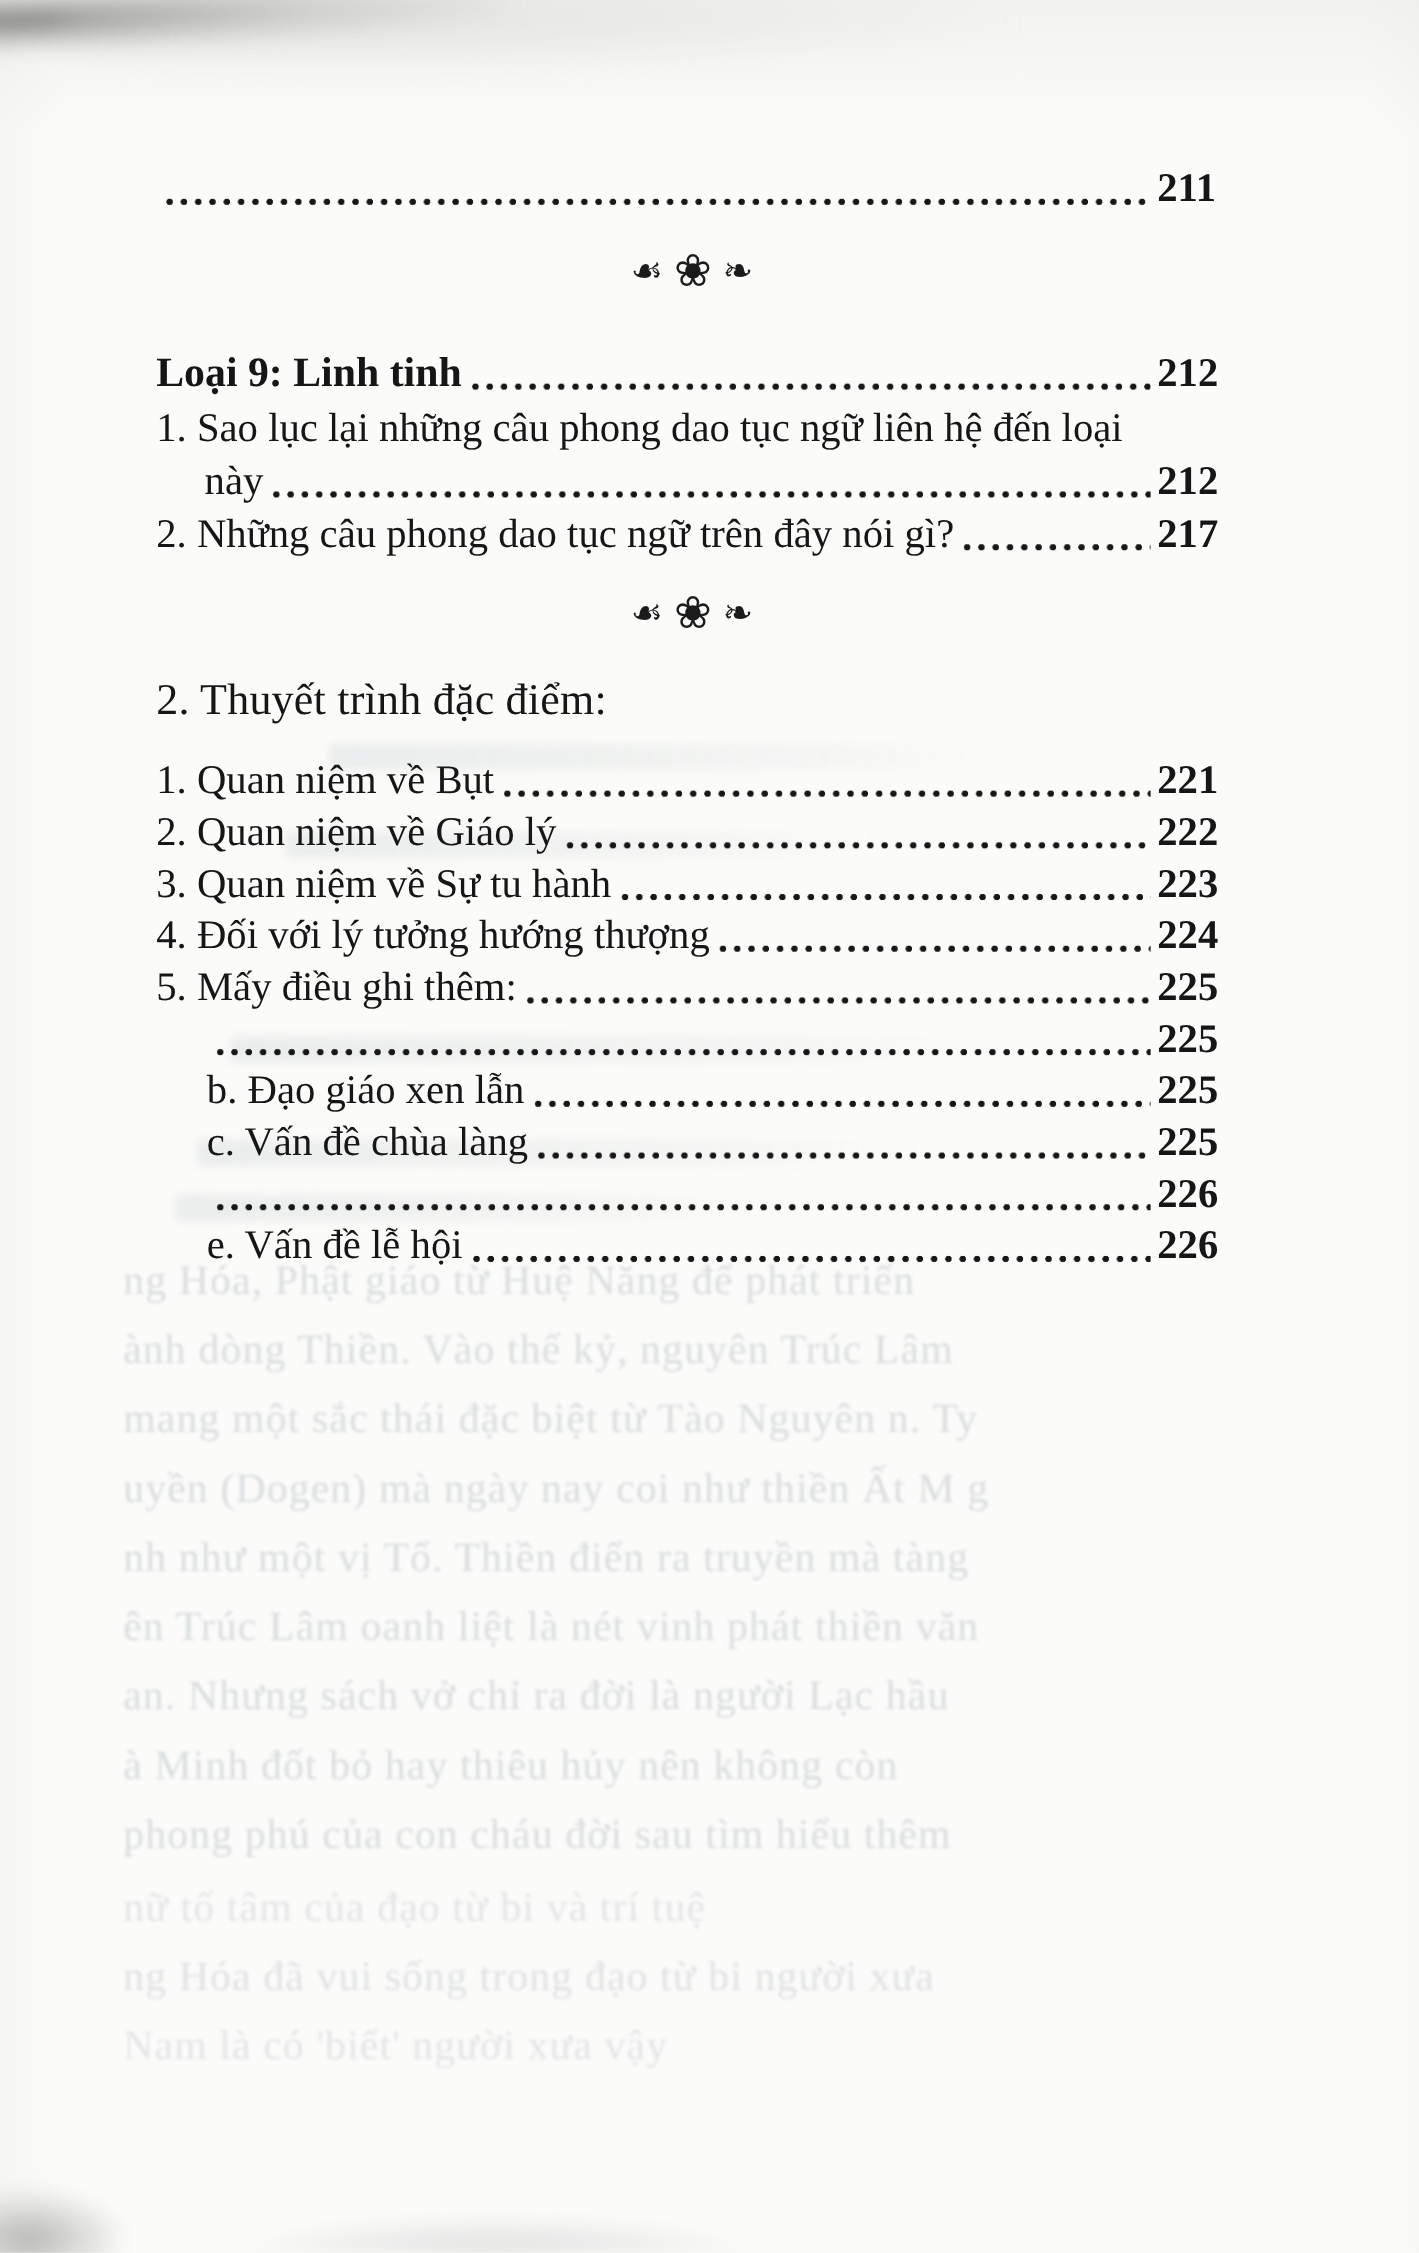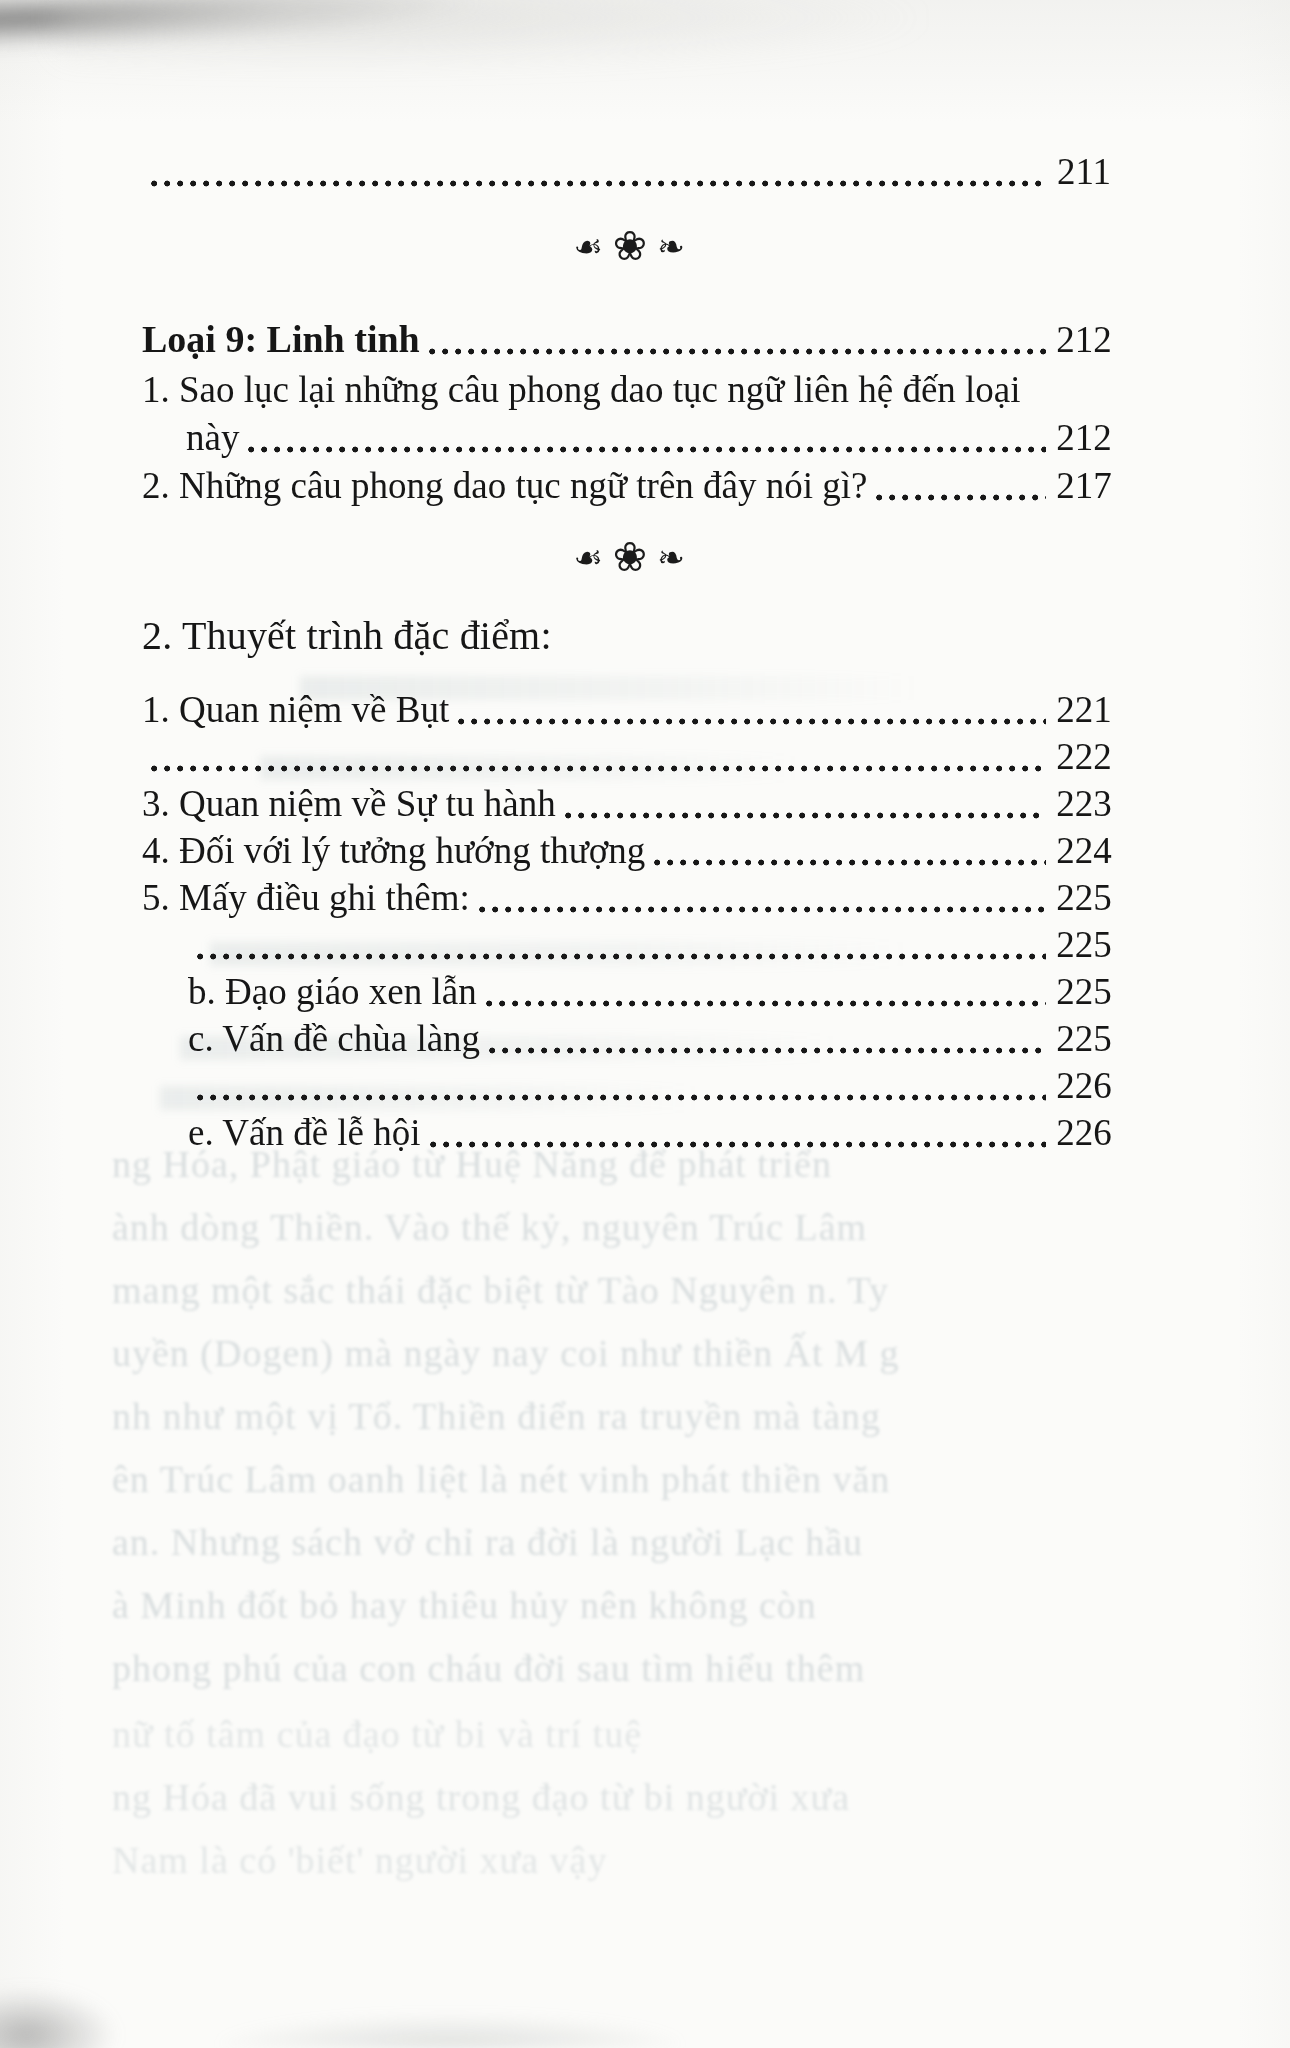--- a/index.html
+++ b/index.html
@@ -47,21 +47,21 @@
   .row.wrap2{left:186px;width:930px;}
   .row.bold{font-weight:700;font-size:38px;}
   .row.bighead{font-weight:400;font-size:40px;letter-spacing:.2px;}
   .lbl{flex:0 0 auto;}
   .leader{
     flex:1 1 auto;min-width:14px;height:9px;align-self:flex-end;
     margin:0 6px 7px 9px;
     background-image:radial-gradient(circle at 3.2px 4.5px, #171717 2.7px, rgba(0,0,0,0) 3.2px);
     background-size:13px 9px;background-repeat:repeat-x;
   }
-  .num{flex:0 0 auto;min-width:64px;text-align:center;font-weight:400;font-size:37px;}
+  .num{flex:0 0 auto;min-width:64px;text-align:left;font-weight:700;font-size:37px;}
 
   
   .flourish{
     position:absolute;left:142px;width:974px;text-align:center;
     color:#1b1b1b;font-family:"DejaVu Sans",sans-serif;
   }
   .flourish .side{font-size:33px;vertical-align:middle;}
   .flourish .mid{font-size:41px;vertical-align:middle;padding:0 10px;}
 
   
@@ -128,20 +128,21 @@
 <div class="ghostbar" style="top:942px;left:210px;width:700px"></div>
 <div class="ghostbar" style="top:1036px;left:180px;width:660px"></div>
 <div class="ghostbar" style="top:1086px;left:160px;width:540px"></div>
 
 <div class="row" style="top:686px">
   <span class="lbl">1. Quan niệm về Bụt</span>
   <span class="leader"></span>
   <span class="num">221</span>
 </div>
 <div class="row" style="top:733px">
+  <span class="lbl">2. Quan niệm về Giáo lý</span>
   <span class="leader"></span>
   <span class="num">222</span>
 </div>
 <div class="row" style="top:780px">
   <span class="lbl">3. Quan niệm về Sự tu hành</span>
   <span class="leader"></span>
   <span class="num">223</span>
 </div>
 <div class="row" style="top:827px">
   <span class="lbl">4. Đối với lý tưởng hướng thượng</span>

